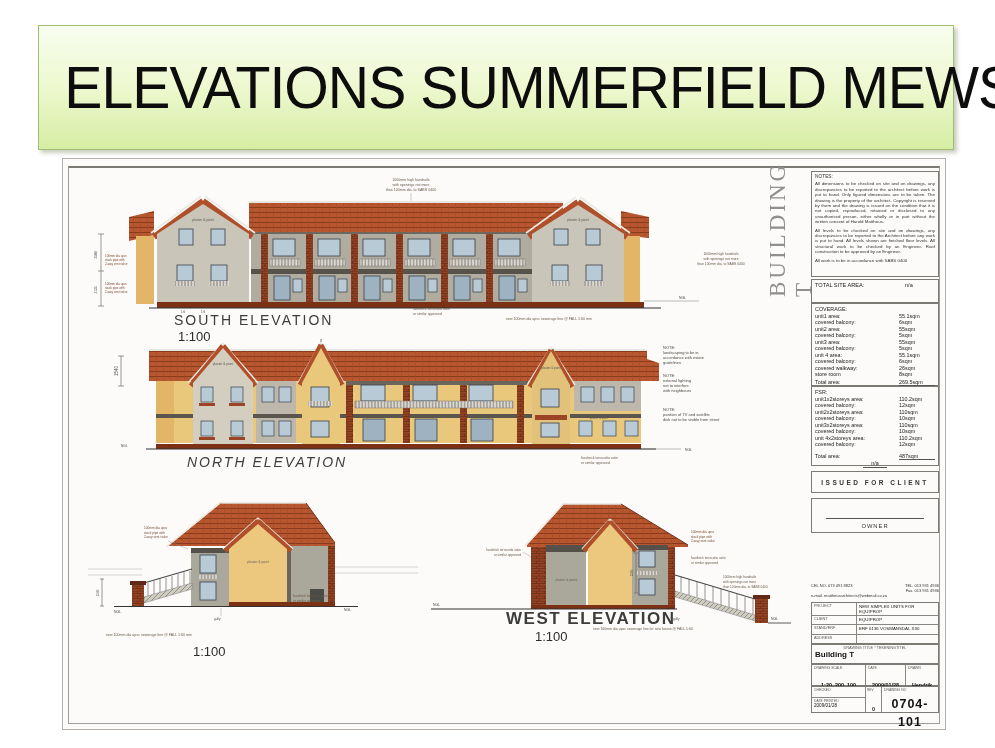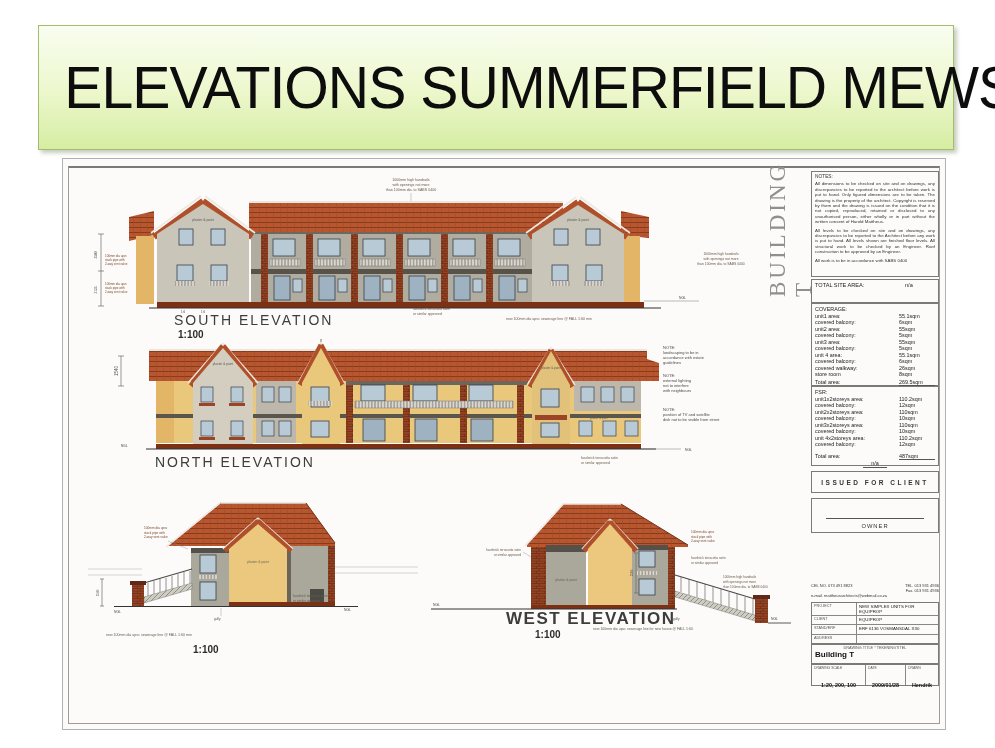--- a/index.html
+++ b/index.html
@@ -15,21 +15,21 @@
   
   .sheet{position:absolute;left:62px;top:158px;width:882px;height:570px;
     background:#fcfbfa;border:1px solid #b3b0ac;}
   .sheet-inner{position:absolute;left:5px;right:5px;top:7px;bottom:5px;
     border:1px solid #a09d98;border-top:2px solid #7d7a75;pointer-events:none;}
   .elev{position:absolute;}
   svg text{font-family:"Liberation Sans",sans-serif;}
   .elev-label{position:absolute;color:#3d3d3d;white-space:nowrap;z-index:5;}
   .lbl-sm{font-size:14px;letter-spacing:2px;text-align:center;}
   .lbl-lg{font-size:17px;letter-spacing:1.5px;}
-  .scale-label{position:absolute;color:#2c2c2c;font-weight:bold;font-size:10px;z-index:5;}
+  .scale-label{position:absolute;color:#2c2c2c;font-weight:normal;font-size:13px;z-index:5;}
   .building-t{position:absolute;left:702px;top:138px;width:126px;height:36px;
     transform:rotate(-90deg);transform-origin:0 0;
     font-family:"Liberation Serif",serif;font-size:23px;letter-spacing:3px;color:#8f8f8f;}
   
   .tbx{position:absolute;left:748px;width:128px;border:1px solid #7d7a75;
     background:#fcfbfa;box-sizing:border-box;color:#222;}
   #tb-notes{top:12px;height:106px;padding:2px 3px;font-size:4.4px;line-height:5.4px;
     color:#333;text-align:justify;overflow:hidden;}
   #tb-notes .nt{font-size:4.8px;margin-bottom:2px;text-align:left;}
   #tb-notes p{margin:0 0 3px 0;}
@@ -424,21 +424,21 @@
         <text x="300" y="99">than 100mm dia. to SABS 0400</text>
       </g>
       <text x="250" y="131" font-size="3.2" fill="#555">gully</text>
       <text x="170" y="141" font-size="3.5" fill="#6a5a48">new 100mm dia upvc sewerage line for new house @ FALL 1:60</text>
       <path d="M213,64 V104 M211,64 H215 M211,104 H215" stroke="#555" stroke-width="0.5" fill="none"></path>
       <text transform="rotate(-90 210 84)" x="210" y="84" font-size="3" fill="#555" text-anchor="middle">2500</text>
     </svg>
 
     <div class="elev-label lbl-sm" style="left:111px;top:153px;">SOUTH ELEVATION</div>
     <div class="scale-label" style="left:115px;top:170px;">1:100</div>
-    <div class="elev-label lbl-sm" style="left:92px;top:295px;">NORTH ELEVATION</div>
+    <div class="elev-label lbl-sm" style="left:124px;top:295px;font-style:italic;">NORTH ELEVATION</div>
     <div class="scale-label" style="left:130px;top:485px;">1:100</div>
     <div class="elev-label lbl-lg" style="left:443px;top:450px;font-weight:bold;">WEST ELEVATION</div>
     <div class="scale-label" style="left:472px;top:470px;">1:100</div>
 
     <div class="building-t">BUILDING T</div>
 
     <div class="tbx" id="tb-notes">
       <div class="nt">NOTES:</div>
       <p>All dimensions to be checked on site and on drawings, any discrepancies to be reported to the architect before work is put to hand. Only figured dimensions are to be taken. The drawing is the property of the architect. Copyright is reserved by them and the drawing is issued on the condition that it is not copied, reproduced, retained or disclosed to any unauthorised person, either wholly or in part without the written consent of Harold Mattheus.</p>
       <p>All levels to be checked on site and on drawings, any discrepancies to be reported to the Architect before any work is put to hand. All levels shown are finished floor levels. All structural work to be checked by an Engineer. Roof construction to be approved by an Engineer.</p>
@@ -590,15 +590,32 @@
       <div class="sc" style="width:40px">
         <span class="slab">DATE</span>
         <span class="sval">2009/01/28</span>
       </div>
       <div class="sc" style="width:32px">
         <span class="slab">DRAWN</span>
         <span class="sval">Hendrik</span>
       </div>
     </div>
 
+    <div class="tbx" id="tb-bottom">
+      <div class="lcol">
+        <div class="checked">CHECKED</div>
+        <div class="printed">
+          <span>DATE PRINTED</span>
+          <span class="pv">2009/01/28</span>
+        </div>
+      </div>
+      <div class="rev">
+        <span class="slab">REV</span>
+        <span class="sval">0</span>
+      </div>
+      <div class="num">
+        <span class="slab">DRAWING NO</span>
+        <span class="nval">0704-101</span>
+      </div>
+    </div>
 
   </div>
 </div>
 
 </body></html>

